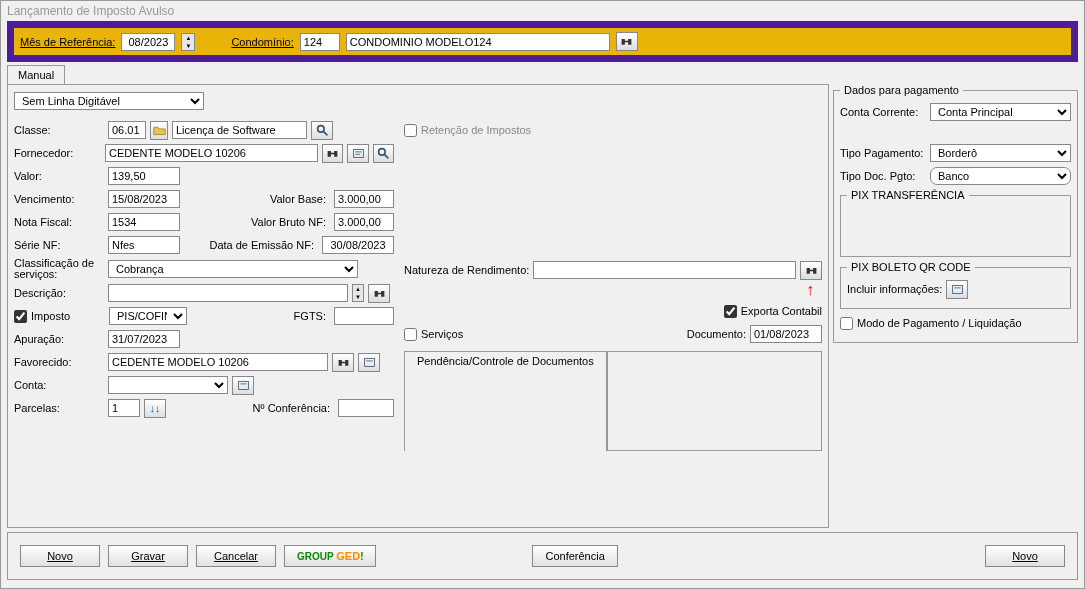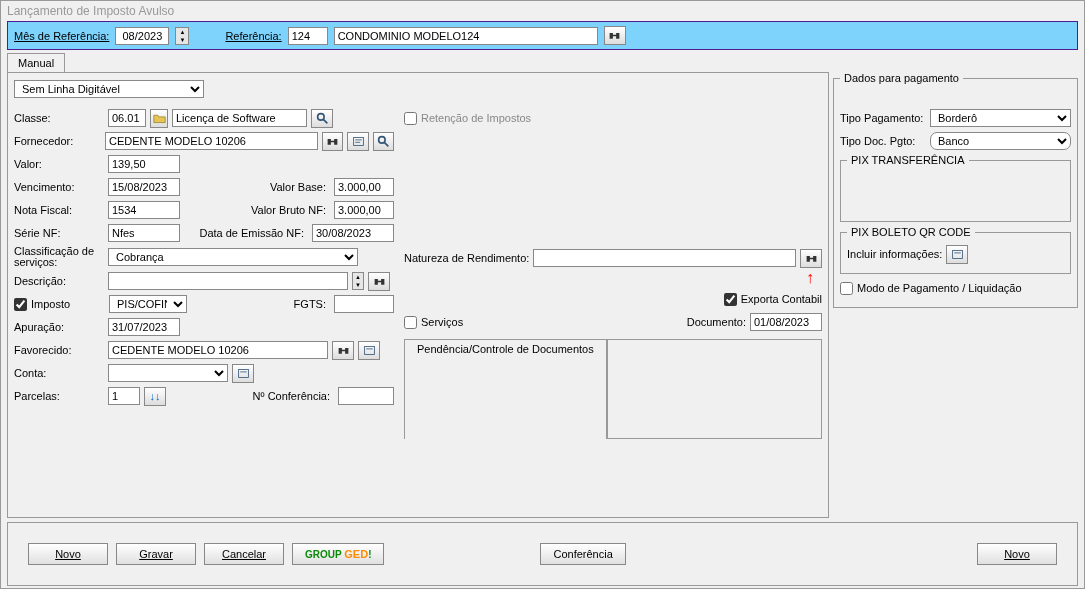--- a/index.html
+++ b/index.html
@@ -1,37 +1,37 @@
 <!DOCTYPE html>
 <html><head>
   <meta charset="utf-8">
   <style>
     * { box-sizing: border-box; margin: 0; padding: 0; font-family: Tahoma, Arial, sans-serif; font-size: 11px; }
     body { background: #f0f0f0; color: #000; }
     .window { width: 1085px; height: 589px; border: 1px solid #999; background: #f0f0f0; display: flex; flex-direction: column; }
     .titlebar { height: 20px; padding: 3px 6px; color: #999; font-size: 12px; }
-    .topbar { border: 1px solid #4c1d95; margin: 0 6px 2px 6px; padding: 4px 6px; display: flex; align-items: center; gap: 6px; background: #7dd3fc; }
+    .topbar { border: 7px solid #4c1d95; margin: 0 6px 2px 6px; padding: 4px 6px; display: flex; align-items: center; gap: 6px; background: #eab308; }
     .label { color: #000; white-space: nowrap; }
     input, select { border: 1px solid #888; background: #fff; padding: 1px 3px; height: 18px; font-size: 11px; }
     input[type="text"] { background: #fff; }
     .spinner { width: 14px; height: 18px; display: flex; flex-direction: column; border: 1px solid #888; background: #e6e6e6; }
     .spinner div { flex:1; height:8px; font-size:6px; text-align:center; line-height:8px; cursor:pointer; }
     .tabs { margin: 0 6px; }
     .tab { display:inline-block; border: 1px solid #999; border-bottom: 1px solid #f0f0f0; padding: 3px 10px; background:#f0f0f0; position:relative; top:1px; }
     .main { display:flex; margin:0 6px; gap:4px; flex:1; }
     .left { flex:1; border:1px solid #999; padding:6px; position:relative; display:flex; flex-direction:column; }
     .right { width:245px; display:flex; flex-direction:column; gap:4px; }
     fieldset { border: 1px solid #999; padding: 6px; margin:0; }
     legend { padding: 0 4px; color: #000; }
     .row { display:flex; align-items:center; gap:4px; margin-bottom:3px; min-height:20px; }
     .col-label { width: 90px; text-align:left; }
     .icon-btn { width: 22px; height: 19px; border: 1px solid #888; background: linear-gradient(#fff,#ddd); display:inline-flex; align-items:center; justify-content:center; cursor:pointer; font-size:10px; }
     .icon-btn svg { width:13px; height:13px; }
     .chk { width:13px; height:13px; accent-color: #333; }
-    .bottom-bar { border:1px solid #999; margin:4px 6px 2px; padding:20px; display:flex; align-items:center; gap:8px; }
+    .bottom-bar { border:1px solid #999; margin:4px 6px 8px; padding:12px; display:flex; align-items:center; gap:8px; }
     .btn { border:1px solid #888; background:linear-gradient(#fff,#e0e0e0); padding:2px 12px; min-width:80px; height:22px; cursor:pointer; text-align:center; }
     .btn.ged { min-width:80px; display:inline-flex; align-items:center; justify-content:center; gap:2px; }
     .ged-text { color:#088a08; font-weight:bold; font-size:10px; }
     .ged-text span { color:#ff8c00; }
     .arrow-up { color:red; font-size:16px; font-weight:bold; }
     .multiline-label { line-height:11px; }
     .disabled-text { color:#888; }
     .flex-spacer { flex:1; }
     .inner-tabs { margin-top:4px; display:flex; flex-direction:row; flex:1; }
     .inner-tab-header { display:flex; }
@@ -45,21 +45,21 @@
   <div class="titlebar">Lançamento de Imposto Avulso</div>
 
   <div class="topbar">
     <span class="label" style="text-decoration:underline; text-decoration-style:solid;">Mês de Referência:</span>
     <input type="text" style="width: 54px; text-align: center;" value="08/2023">
     <div class="spinner">
         <div>▲</div>
         <div>▼</div>
       </div>
     <span style="width:24px;"></span>
-    <span class="label" style="text-decoration:underline;">Referência:</span>
+    <span class="label" style="text-decoration:underline;">Condomínio:</span>
     <input type="text" style="width: 40px;" value="124">
     <input type="text" style="width: 264px;" value="CONDOMINIO MODELO124">
     <button class="icon-btn">
       <svg viewBox="0 0 16 16">
           <path fill="#333" d="M2 5 L6 5 L6 12 L2 12 Z M10 5 L14 5 L14 12 L10 12 Z M6 7 L10 7 L10 9 L6 9 Z"></path>
         </svg>
     </button>
   </div>
 
   <div class="tabs">
@@ -134,21 +134,21 @@
             <span class="col-label">Nota Fiscal:</span>
             <input type="text" style="width: 72px;" value="1534">
             <span style="flex:1;text-align:right;padding-right:4px;">Valor Bruto NF:</span>
             <input type="text" style="width: 60px;" value="3.000,00">
           </div>
 
           <div class="row">
             <span class="col-label">Série NF:</span>
             <input type="text" style="width: 72px;" value="Nfes">
             <span style="flex:1;text-align:right;padding-right:4px;">Data de Emissão NF:</span>
-            <input type="text" style="width: 82px;" value="30/08/2023">
+            <input type="text" style="width: 72px; text-align: center;" value="30/08/2023">
           </div>
 
           <div class="row">
             <span class="col-label multiline-label">Classificação de serviços:</span>
             <select style="width:250px;"><option>Cobrança</option></select>
           </div>
 
           <div class="row">
             <span class="col-label">Descrição:</span>
             <input type="text" style="width: 240px;">
@@ -251,20 +251,24 @@
             </div>
             <div class="inner-tab-body"></div>
           </div>
         </div>
       </div>
     </div>
 
     <div class="right">
       <fieldset style="flex:0 0 auto;">
         <legend>Dados para pagamento</legend>
+        <div class="row">
+          <span style="width:86px;">Conta Corrente:</span>
+          <select style="flex:1;"><option>Conta Principal</option></select>
+        </div>
         <div style="height:18px;"></div>
         <div class="row">
           <span style="width:86px;">Tipo Pagamento:</span>
           <select style="flex:1;"><option>Borderô</option></select>
         </div>
         <div class="row">
           <span style="width:86px;">Tipo Doc. Pgto:</span>
           <select style="flex:1;border-radius:7px;"><option>Banco</option></select>
         </div>
         <fieldset style="height:68px;margin-top:2px;">

